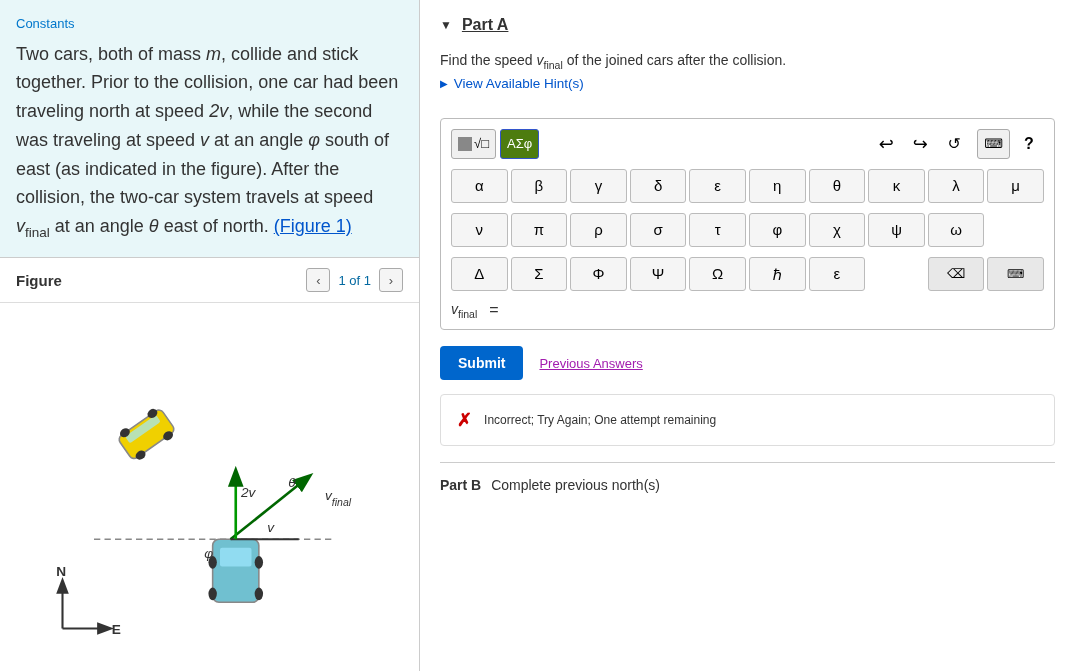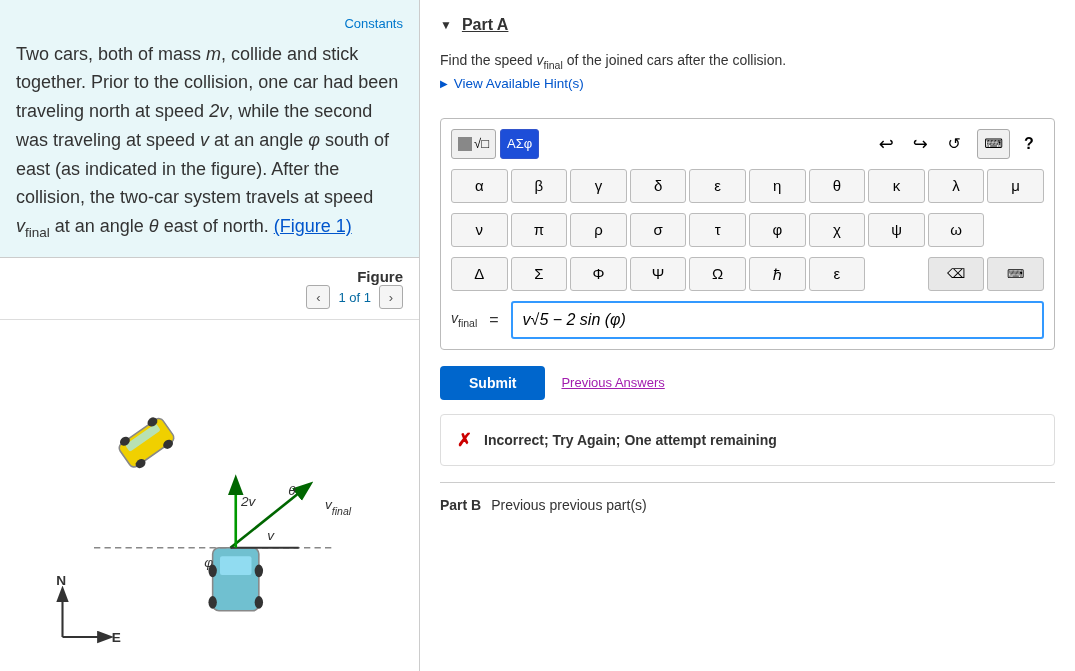--- a/index.html
+++ b/index.html
@@ -18,39 +18,38 @@
     .problem-text {
       background: #e8f7f9;
       padding: 14px 16px;
       font-size: 13.5px;
       line-height: 1.5;
       border-bottom: 1px solid #ccc;
     }
 
     .constants-link {
       color: #0077cc;
-      text-align: right;
+      text-align: left;
       display: block;
       margin-bottom: 6px;
       font-size: 13px;
       cursor: pointer;
       text-decoration: none;
     }
 
     .problem-text p {
       font-size: 18px;
       line-height: 1.6;
     }
 
     .figure-header {
       display: flex;
-      align-items: flex-end;
+      align-items: center;
       padding: 10px 16px;
       border-bottom: 1px solid #ddd;
-      flex-direction: column;
     }
 
     .figure-title {
       font-weight: bold;
       font-size: 15px;
       flex: 1;
     }
 
     .figure-nav {
       display: flex;
@@ -163,21 +162,21 @@
       border-radius: 3px;
       cursor: pointer;
       display: flex;
       align-items: center;
       justify-content: center;
       font-size: 13px;
       padding: 0 6px;
     }
 
     .toolbar-btn.active {
-      background: #1d4ed8;
+      background: #4d7c0f;
       color: #fff;
       border-color: #3355cc;
     }
 
     .toolbar-spacer {
       flex: 1;
     }
 
     
     .greek-grid {
@@ -244,21 +243,21 @@
       display: flex;
       align-items: center;
       gap: 16px;
       margin-bottom: 14px;
     }
 
     .submit-btn {
       background: #0066cc;
       color: #fff;
       border: none;
-      padding: 9px 29px;
+      padding: 9px 18px;
       border-radius: 4px;
       cursor: pointer;
       font-size: 14px;
       font-weight: bold;
     }
 
     .prev-answers-link {
       color: #a21caf;
       font-size: 13px;
       text-decoration: underline;
@@ -277,22 +276,22 @@
       margin-bottom: 16px;
     }
 
     .error-icon {
       color: #cc0000;
       font-size: 18px;
       font-weight: bold;
     }
 
     .error-text {
-      font-size: 14px;
-      font-weight: bold;
+      font-size: 12px;
+      font-weight: normal;
     }
 
     
     .part-b {
       border-top: 1px solid #ccc;
       padding-top: 14px;
       font-size: 14px;
     }
 
     .part-b-label {
@@ -453,32 +452,31 @@
       <button class="greek-btn" style="visibility:hidden;"></button>
       <button class="greek-btn delete-btn">⌫</button>
       <button class="greek-btn keyboard-btn">⌨</button>
     </div>
 
     <div class="answer-row">
       <span class="answer-label">
         <em>v</em><sub>final</sub>
       </span>
       <span class="equals-sign">=</span>
-      <input class="answer-input" type="text" value="v√5 − 2 sin (φ)" style="">
     </div>
   </div>
 
   <div class="submit-row">
     <button class="submit-btn">Submit</button>
     <a href="#" class="prev-answers-link">Previous Answers</a>
   </div>
 
   <div class="error-box">
     <span class="error-icon">✗</span>
     <span class="error-text">Incorrect; Try Again; One attempt remaining</span>
   </div>
 
   <div class="part-b">
     <span class="part-b-label">Part B</span>
-    <span>Previous previous part(s)</span>
+    <span>Complete previous north(s)</span>
   </div>
 
 </div>
 
 </body></html>

